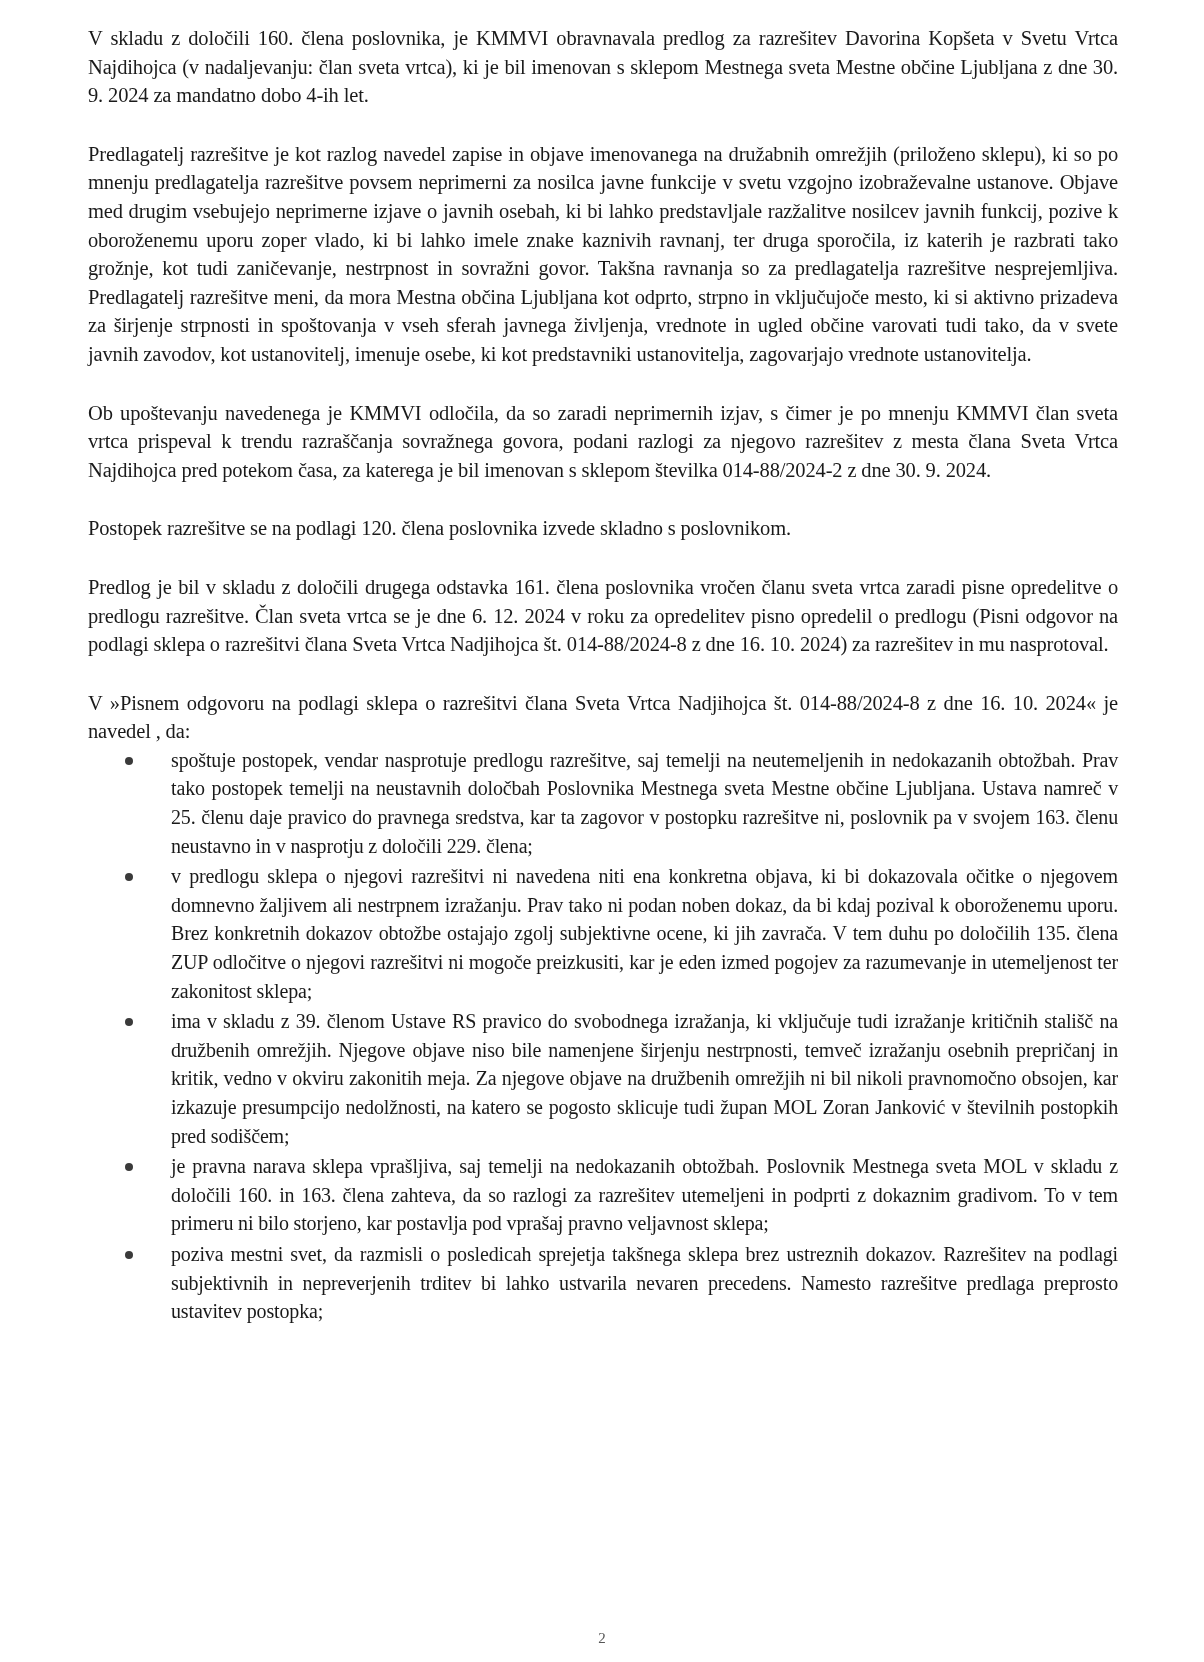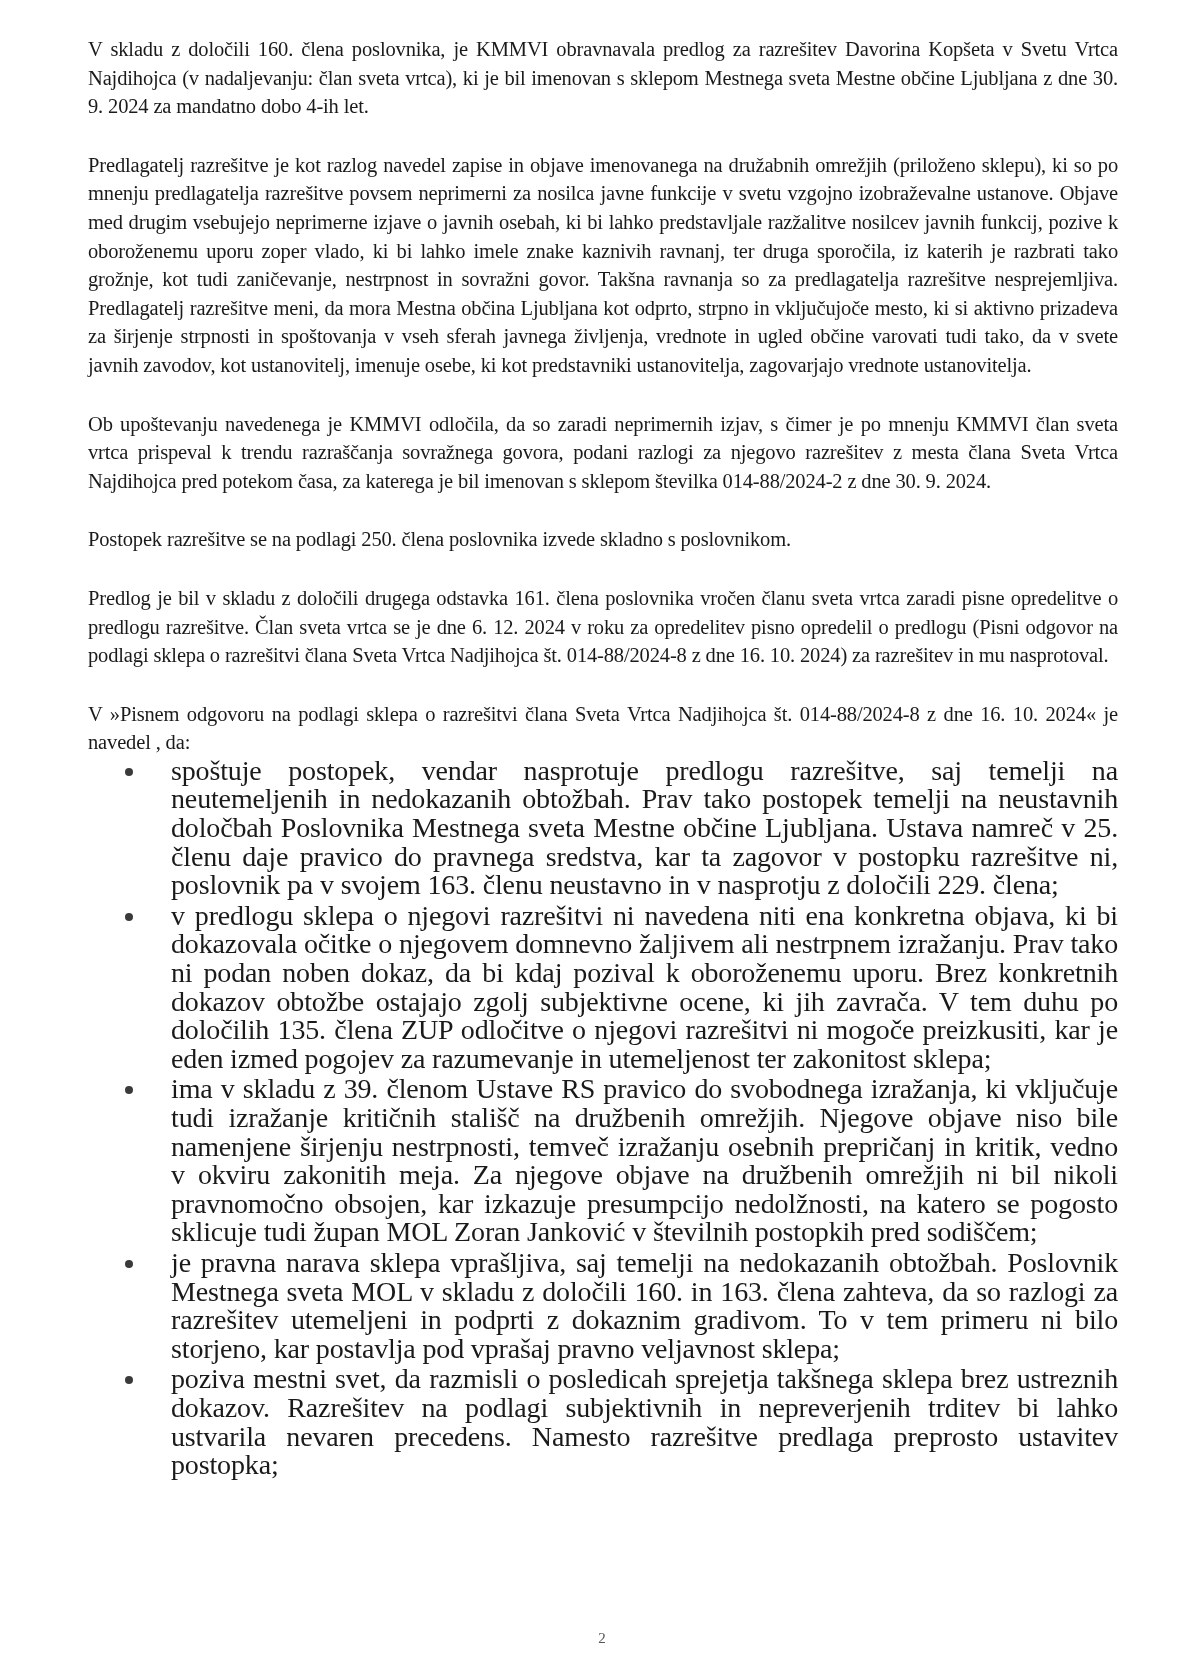--- a/index.html
+++ b/index.html
@@ -11,40 +11,40 @@
       width: 1204px;
       height: 1662px;
       position: relative;
       overflow: hidden;
       font-family: "Liberation Serif", "DejaVu Serif", serif;
       color: #1a1a1a;
     }
     .page {
       position: absolute;
       left: 88px;
-      top: 35px;
+      top: 24px;
       width: 1030px;
     }
     .para {
       font-size: 20.5px;
       line-height: 28.6px;
       text-align: justify;
       margin: 0 0 30px 0;
       letter-spacing: -0.15px;
     }
     .para.tight { margin-bottom: 0; }
     .bullets {
       list-style: none;
       margin: 0;
       padding: 0;
     }
     .bullets li {
       position: relative;
       padding-left: 83px;
-      font-size: 28px;
+      font-size: 20px;
       line-height: 28.6px;
       text-align: justify;
       letter-spacing: -0.15px;
       margin-bottom: 2px;
     }
     .bullet-dot {
       position: absolute;
       left: 37px;
       top: 11px;
       width: 8px;
@@ -62,21 +62,21 @@
       color: #555;
     }
   </style>
 </head>
 <body>
 
 <div class="page">
   <p class="para">V skladu z določili 160. člena poslovnika, je KMMVI obravnavala  predlog za razrešitev Davorina Kopšeta v  Svetu Vrtca Najdihojca (v nadaljevanju: član sveta vrtca), ki je bil imenovan s sklepom Mestnega sveta Mestne občine Ljubljana z dne 30. 9. 2024 za mandatno dobo 4-ih let.</p>
   <p class="para">Predlagatelj razrešitve je kot razlog navedel zapise in objave imenovanega na družabnih omrežjih (priloženo sklepu), ki so po mnenju predlagatelja razrešitve povsem neprimerni za nosilca javne funkcije v svetu vzgojno izobraževalne ustanove. Objave med drugim vsebujejo neprimerne izjave o  javnih osebah, ki bi lahko predstavljale razžalitve nosilcev javnih funkcij, pozive k oboroženemu uporu zoper vlado, ki bi lahko imele znake kaznivih ravnanj, ter druga sporočila, iz katerih je razbrati tako grožnje, kot tudi zaničevanje, nestrpnost in sovražni govor. Takšna ravnanja so za predlagatelja razrešitve nesprejemljiva.  Predlagatelj razrešitve meni, da mora Mestna občina Ljubljana kot odprto, strpno in vključujoče mesto,  ki si aktivno prizadeva za širjenje strpnosti in spoštovanja v vseh sferah javnega življenja, vrednote in ugled občine varovati tudi tako, da v svete javnih zavodov, kot ustanovitelj, imenuje osebe, ki kot predstavniki ustanovitelja, zagovarjajo vrednote ustanovitelja.</p>
   <p class="para">Ob upoštevanju navedenega je KMMVI odločila, da so zaradi neprimernih izjav, s čimer je po mnenju KMMVI član sveta vrtca prispeval k trendu razraščanja sovražnega govora, podani razlogi za njegovo razrešitev z mesta člana Sveta Vrtca Najdihojca pred potekom časa, za katerega je bil imenovan s sklepom številka 014-88/2024-2 z dne 30. 9. 2024.</p>
-  <p class="para">Postopek razrešitve se na podlagi 250. člena poslovnika izvede skladno s poslovnikom.</p>
+  <p class="para">Postopek razrešitve se na podlagi 120. člena poslovnika izvede skladno s poslovnikom.</p>
   <p class="para">Predlog je bil v skladu z določili drugega odstavka 161. člena poslovnika vročen članu sveta vrtca zaradi pisne opredelitve o predlogu razrešitve.  Član  sveta vrtca se je dne 6. 12. 2024 v roku za opredelitev pisno opredelil o predlogu (Pisni odgovor na podlagi sklepa o razrešitvi člana Sveta Vrtca Nadjihojca št. 014-88/2024-8 z dne 16. 10. 2024) za razrešitev in mu nasprotoval.</p>
   <p class="para tight">V »Pisnem odgovoru na podlagi sklepa o razrešitvi člana Sveta Vrtca Nadjihojca št. 014-88/2024-8 z dne 16. 10. 2024« je navedel , da:</p>
 
   <ul class="bullets">
     <li>
       <span class="bullet-dot"></span>
       <span>spoštuje postopek, vendar nasprotuje predlogu razrešitve, saj temelji na neutemeljenih in nedokazanih obtožbah. Prav tako postopek temelji na neustavnih določbah Poslovnika Mestnega sveta Mestne občine Ljubljana. Ustava namreč v 25. členu daje pravico do pravnega sredstva, kar ta zagovor v postopku razrešitve ni, poslovnik pa v svojem 163. členu neustavno in v nasprotju z določili 229. člena;</span>
     </li>
     <li>
       <span class="bullet-dot"></span>

